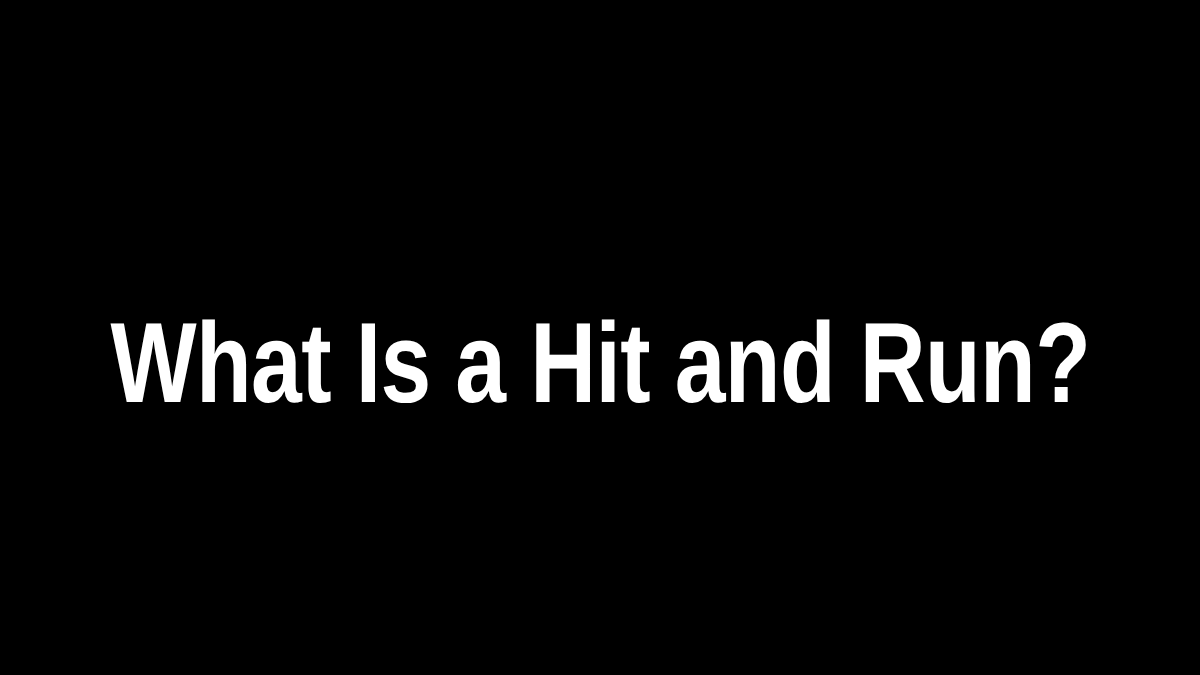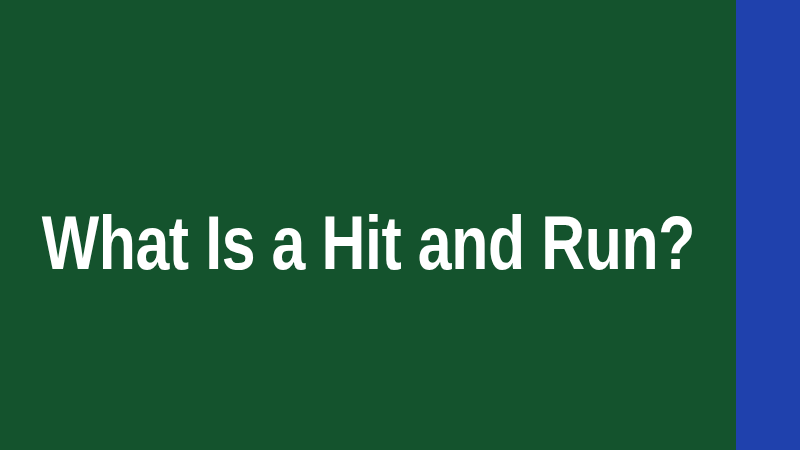--- a/index.html
+++ b/index.html
@@ -13,23 +13,23 @@
     height: 450px;
     overflow: hidden;
     font-family: "Liberation Sans", sans-serif;
     background: #1f41ad;
   }
 
   
   .slide {
     position: relative;
     box-sizing: border-box;
-    width: 736px;
+    width: 800px;
     height: 450px;
-    background-color: #14532d;
+    background-color: #000000;
     display: flex;
     align-items: center;
     justify-content: center;
     overflow: hidden;
     padding-left: 30px;
   }
 
   
   .headline-block {
     position: absolute;

